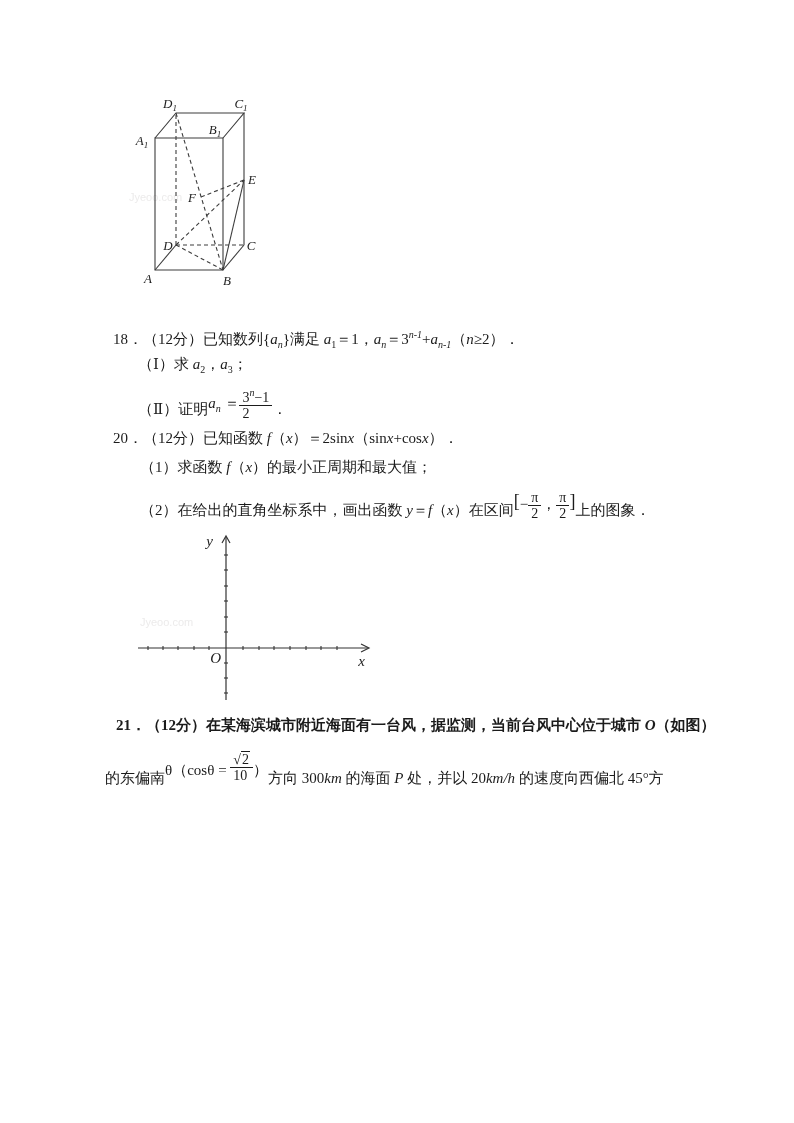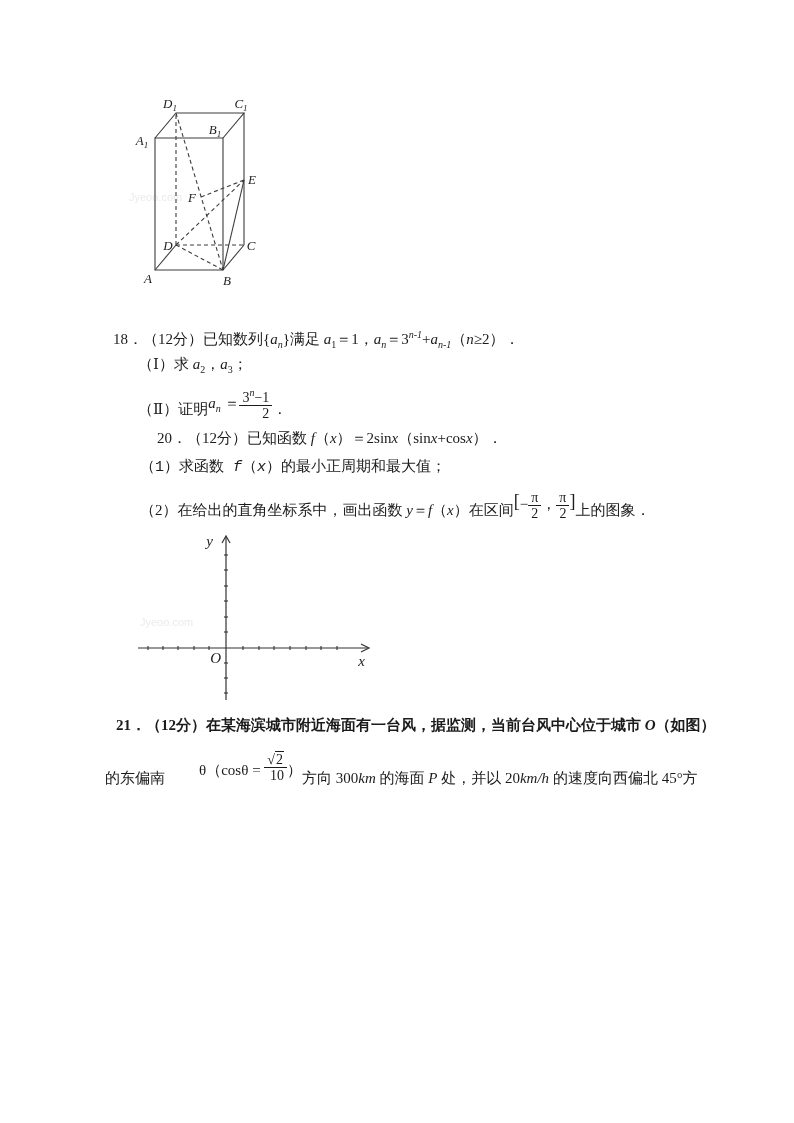--- a/index.html
+++ b/index.html
@@ -2,25 +2,25 @@
 <html><head>
 <meta charset="utf-8">
 <style>
   html,body{margin:0;padding:0;background:#ffffff;}
   .page{position:relative;width:794px;height:1123px;background:#ffffff;overflow:hidden;
         font-family:"Liberation Serif","DejaVu Serif",serif;font-size:15px;color:#1b1b1b;}
   .line{position:absolute;white-space:nowrap;line-height:19px;}
   .it{font-style:italic;}
   .sb{font-size:10px;vertical-align:-4px;}
   .sp{font-size:10px;vertical-align:6px;}
-  .frac{display:inline-block;text-align:right;vertical-align:middle;
+  .frac{display:inline-block;text-align:left;vertical-align:middle;
         font-size:14px;line-height:1.1;position:relative;top:-4px;}
   .frac .fn{display:block;padding:0 3px;border-bottom:1px solid #1b1b1b;}
   .frac .fd{display:block;padding:0 3px;}
-  .raised{position:relative;top:-8px;margin-left:34px;}
+  .raised{position:relative;top:-8px;}
   .raised2{position:relative;top:-6px;}
   .br{font-size:18px;position:relative;top:-8px;}
   .rad{border-top:1px solid #1b1b1b;padding:0 1px;}
   .mid{position:relative;top:-6px;}
   svg{position:absolute;}
   svg .edge{stroke:#3c3c3c;stroke-width:1.1;fill:none;}
   svg .dash{stroke-dasharray:4 3;}
   svg .vlab{font-family:"Liberation Serif","DejaVu Serif",serif;font-style:italic;
             font-size:13px;fill:#222;}
   svg .vsub{font-size:9px;}
@@ -71,25 +71,25 @@
   </div>
 
   <div class="line" style="left:138px;top:355px;">
     <span>（Ⅰ）求 </span><span class="it">a</span><span class="sb">2</span><span>，</span><span class="it">a</span><span class="sb">3</span><span>；</span>
   </div>
 
   <div class="line" style="left:138px;top:393px;">
     <span>（Ⅱ）证明</span><span class="raised2"><span class="it">a</span><span class="sb it">n</span> <span>＝</span></span><span class="frac mid"><span class="fn"><span>3</span><span class="sp it">n</span><span>−1</span></span><span class="fd">2</span></span><span>．</span>
   </div>
 
-  <div class="line" style="left:113px;top:429px;margin-left:44px;">
+  <div class="line" style="left:113px;top:429px;">
     <span>20．（12分）已知函数 </span><span class="it">f</span><span>（</span><span class="it">x</span><span>）＝2sin</span><span class="it">x</span><span>（sin</span><span class="it">x</span><span>+cos</span><span class="it">x</span><span>）．</span>
   </div>
 
-  <div class="line" style="left:140px;top:458px;font-family:Liberation Mono, monospace;">
+  <div class="line" style="left:140px;top:458px;">
     <span>（1）求函数 </span><span class="it">f</span><span>（</span><span class="it">x</span><span>）的最小正周期和最大值；</span>
   </div>
 
   <div class="line" style="left:140px;top:496px;">
     <span>（2）在给出的直角坐标系中，画出函数 </span><span class="it">y</span><span>＝</span><span class="it">f</span><span>（</span><span class="it">x</span><span>）在区间</span><span class="br">[</span><span class="mid">−</span><span class="frac mid"><span class="fn">π</span><span class="fd">2</span></span><span class="mid">，</span><span class="frac mid"><span class="fn">π</span><span class="fd">2</span></span><span class="br">]</span><span>上的图象．</span>
   </div>
 
   <svg style="left:120px;top:523px;" width="280" height="180" viewBox="0 0 280 180">
     <text class="wm" x="20" y="103">Jyeoo.com</text>
     <path class="axis" d="M18,125 L248,125"></path>

